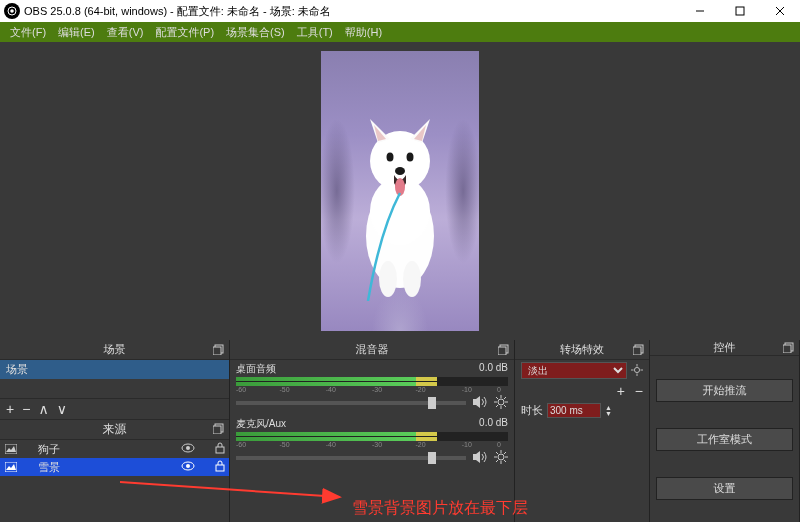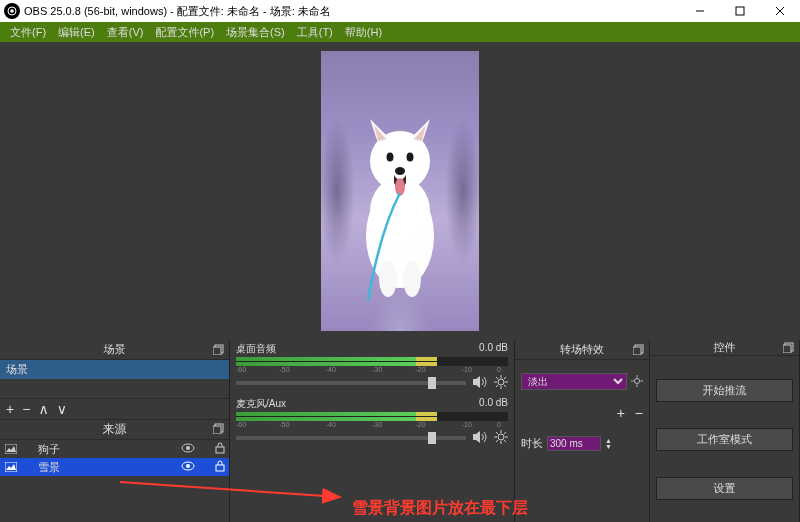--- a/index.html
+++ b/index.html
@@ -38,42 +38,42 @@
   .meter { height: 9px; background: #222; position: relative; margin-top: 1px; }
   .meter .bar { position: absolute; left: 0; top: 0; height: 4px; }
   .meter .bar.g { background: linear-gradient(to right, #3a9b3a, #5bce5b); width: 66%; }
   .meter .bar.y { background: #d4c94a; left: 66%; width: 8%; height: 4px; }
   .meter .bar2 { top: 5px; }
   .scale { height: 8px; position: relative; font-size: 7px; color: #888; }
   .scale span { position: absolute; }
   .mix-ctrl { display: flex; align-items: center; gap: 6px; margin-top: 1px; }
   .slider-track { flex: 1; height: 4px; background: #555; position: relative; }
   .slider-thumb { position: absolute; right: 30px; top: -4px; width: 8px; height: 12px; background: #ccc; }
-  .trans { width: 135px; gap: 11px; }
+  .trans { width: 135px; }
   .trans .row { display: flex; align-items: center; padding: 2px 6px; gap: 4px; }
-  .trans select, .trans input { background: #701a75; border: 1px solid #555; color: #ddd; font-size: 10px; padding: 1px 2px; }
+  .trans select, .trans input { background: #7f1d1d; border: 1px solid #555; color: #ddd; font-size: 10px; padding: 1px 2px; }
   .trans select { flex: 1; }
   .trans input { width: 54px; }
   .controls { flex: 1; gap: 20px; }
   .control-btn { margin: 3px 6px; padding: 3px; background: #4a4a4a; border: 1px solid #222; text-align: center; cursor: pointer; font-size: 11px; }
   .pop-ico { width: 12px; height: 12px; }
   .annot-arrow { position: absolute; left: 120px; top: 462px; pointer-events: none; }
-  .annot-text { position: absolute; left: 352px; top: 498px; color: #ff3b30; font-size: 16px; font-weight: 700; pointer-events: none; }
+  .annot-text { position: absolute; left: 352px; top: 498px; color: #ff3b30; font-size: 16px; font-weight: 400; pointer-events: none; }
 </style>
 </head>
 <body>
 
 <div class="titlebar">
   <div class="icon">
     <svg width="10" height="10" viewBox="0 0 10 10">
         <circle cx="5" cy="5" r="4" stroke="#fff" stroke-width="1" fill="none"></circle>
         <circle cx="5" cy="5" r="1.8" fill="#fff"></circle>
       </svg>
   </div>
-  <div class="title">OBS 25.0.8 (56-bit, windows) - 配置文件: 未命名 - 场景: 未命名</div>
+  <div class="title">OBS 25.0.8 (64-bit, windows) - 配置文件: 未命名 - 场景: 未命名</div>
   <div class="win-btn">
       <svg width="10" height="10">
         <line x1="1" y1="5" x2="9" y2="5" stroke="#000"></line>
       </svg>
     </div>
   <div class="win-btn">
       <svg width="10" height="10">
         <rect x="1" y="1" width="8" height="8" stroke="#000" fill="none"></rect>
       </svg>
     </div>
@@ -185,20 +185,27 @@
             </svg></span>
         <span><svg width="10" height="12" viewBox="0 0 10 12">
               <rect x="1" y="5" width="8" height="6" stroke="#fff" fill="none"></rect>
               <path d="M3 5 V3 a2 2 0 0 1 4 0 V5" stroke="#fff" fill="none"></path>
             </svg></span>
       </div>
     </div>
   </div>
 
   <div class="panel mixer">
+    <div class="panel-header">
+      <span>混音器</span>
+      <span class="pop"><svg class="pop-ico" viewBox="0 0 12 12">
+            <rect x="2" y="2" width="8" height="8" stroke="#ccc" fill="none"></rect>
+            <rect x="0" y="4" width="8" height="8" stroke="#ccc" fill="#393939"></rect>
+          </svg></span>
+    </div>
 
     <div class="mix-channel">
       <div class="mix-top">
         <span>桌面音频</span>
         <span>0.0 dB</span>
       </div>
       <div class="meter">
         <div class="bar g"></div>
           <div class="bar y"></div>
         <div class="bar g bar2"></div>

